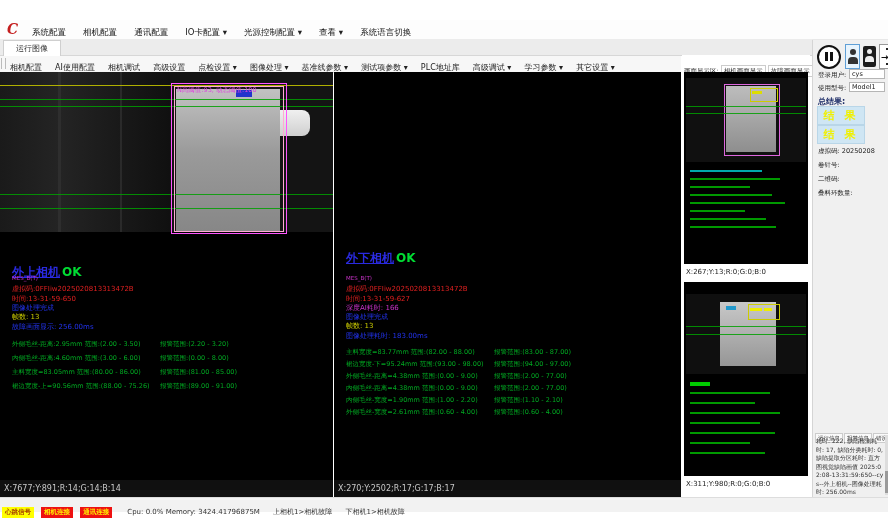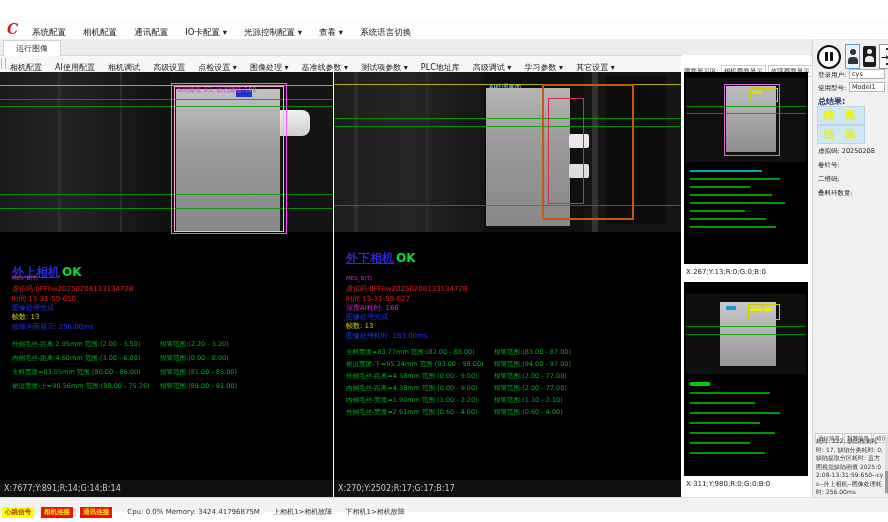--- a/index.html
+++ b/index.html
@@ -143,38 +143,20 @@
     <div class="abs mrow" style="left:12px;top:282px;">内侧毛丝-距离:4.60mm 范围:(3.00 - 6.00)</div>
     <div class="abs mrow" style="left:160px;top:282px;">报警范围:(0.00 - 8.00)</div>
     <div class="abs mrow" style="left:12px;top:296px;">主料宽度=83.05mm 范围:(80.00 - 86.00)</div>
     <div class="abs mrow" style="left:160px;top:296px;">报警范围:(81.00 - 85.00)</div>
     <div class="abs mrow" style="left:12px;top:310px;">裙边宽度-上=90.56mm 范围:(88.00 - 75.26)</div>
     <div class="abs mrow" style="left:160px;top:310px;">报警范围:(89.00 - 91.00)</div>
     <div class="abs coordbar">X:7677;Y:891;R:14;G:14;B:14</div>
   </div>
 
   <div class="abs panel" style="left:334px;top:72px;width:347px;height:425px;">
-    <div class="abs" style="left:0;top:0;width:347px;height:160px;background:#101010;">
-      <div class="abs" style="left:0;top:0;width:150px;height:160px;background:linear-gradient(90deg,#1d1d1d,#262626 50%,#151515);"></div>
-      <div class="abs" style="left:20px;top:0;width:4px;height:160px;background:#2d2d2d;"></div>
-      <div class="abs" style="left:92px;top:0;width:3px;height:160px;background:#2a2a2a;"></div>
-      <div class="abs" style="left:250px;top:0;width:97px;height:160px;background:#161616;"></div>
-      <div class="abs" style="left:258px;top:0;width:6px;height:160px;background:#333;"></div>
-      <div class="abs" style="left:272px;top:4px;width:60px;height:148px;background:#0d0d0d;"></div>
-      <div class="abs" style="left:152px;top:16px;width:84px;height:138px;background:linear-gradient(180deg,#b5b5b5,#9a9a9a 40%,#888);"></div>
-      <div class="abs" style="left:235px;top:62px;width:20px;height:14px;background:#e8e8e8;border-radius:2px;"></div>
-      <div class="abs" style="left:235px;top:92px;width:20px;height:14px;background:#dddddd;border-radius:2px;"></div>
-      <div class="abs yline" style="left:0;top:12px;width:347px;"></div>
-      <div class="abs gline" style="left:0;top:46px;width:347px;"></div>
-      <div class="abs gline" style="left:0;top:54px;width:347px;"></div>
-      <div class="abs gline" style="left:0;top:133px;width:347px;"></div>
-      <div class="abs" style="left:208px;top:12px;width:88px;height:132px;border:2px solid #cc5511;"></div>
-      <div class="abs" style="left:214px;top:26px;width:34px;height:104px;border:1px solid #cc3344;"></div>
-      <div class="abs overlay-ai" style="left:155px;top:11px;">AI处理画面</div>
-    </div>
     <div class="abs" style="left:12px;top:175px;">
       <span class="cam-title">外下相机</span><span class="cam-ok">OK</span>
     </div>
     <div class="abs info-line t-mag" style="left:12px;top:203px;font-size:5.5px;">MES_B(T)</div>
     <div class="abs info-line t-red" style="left:12px;top:212px;">虚拟码:0FFIiw2025020813313472B</div>
     <div class="abs info-line t-red" style="left:12px;top:222px;">时间:13-31-59-627</div>
     <div class="abs info-line t-mag" style="left:12px;top:231px;">深度AI耗时: 166</div>
     <div class="abs info-line t-blue" style="left:12px;top:240px;">图像处理完成</div>
     <div class="abs info-line t-yellow" style="left:12px;top:249px;">帧数: 13</div>
     <div class="abs info-line t-blue" style="left:12px;top:259px;">图像处理耗时: 183.00ms</div>

